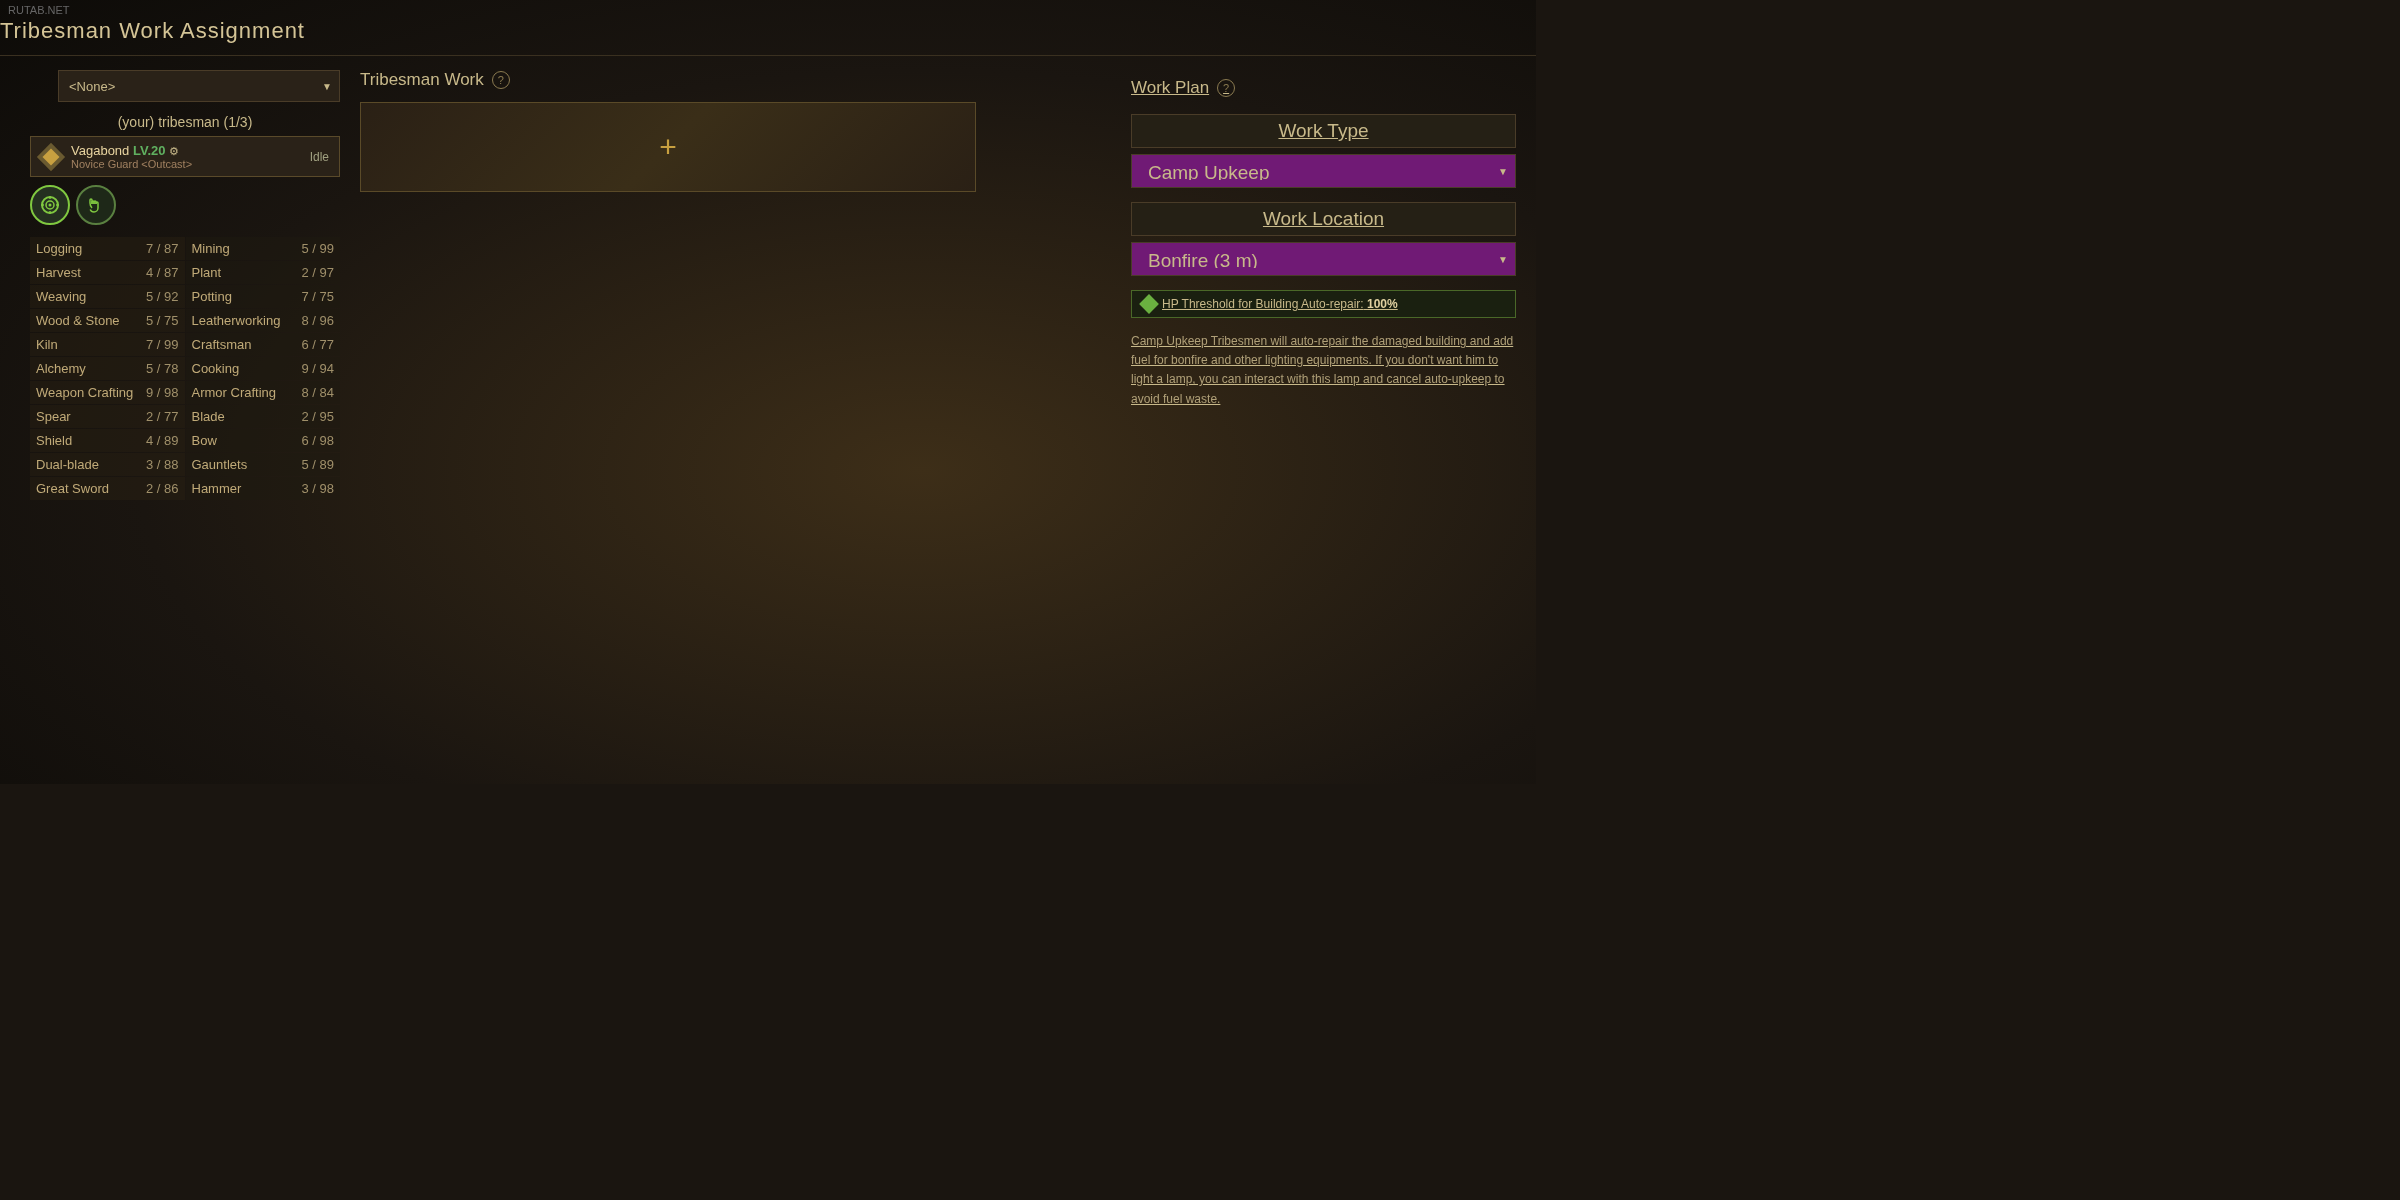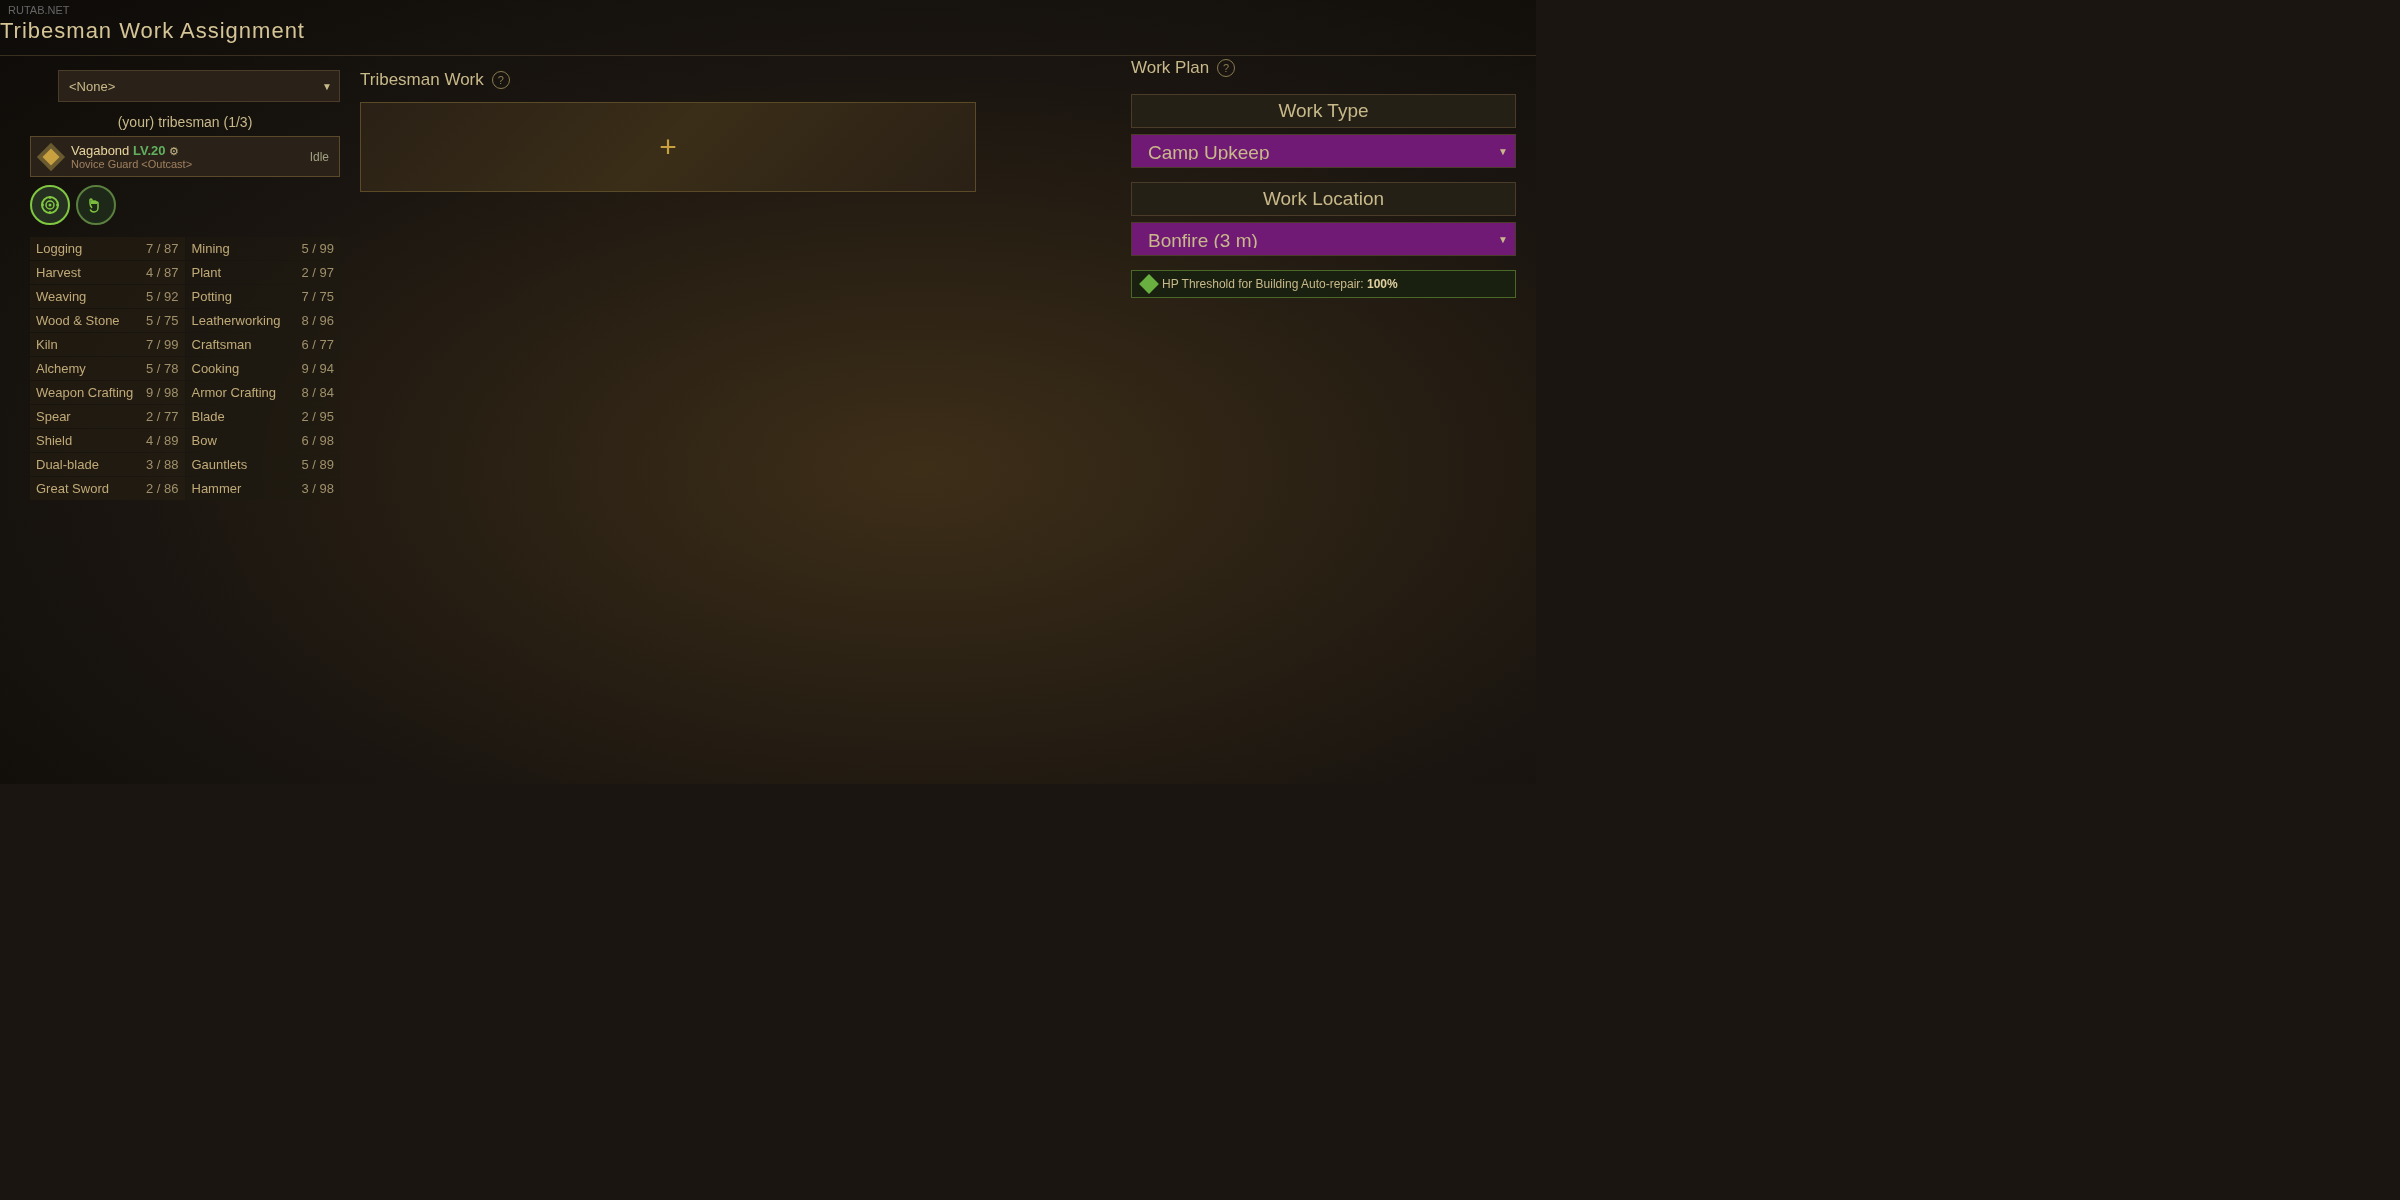--- a/index.html
+++ b/index.html
@@ -230,24 +230,25 @@
       cursor: pointer;
     }
     .work-slot-plus {
       font-size: 30px;
       color: #c8a040;
       font-weight: 300;
     }
     
     .right-panel {
       position: absolute;
-      top: 58px;
+      top: 78px;
       right: 20px;
       width: 385px;
       z-index: 10;
+      text-decoration: underline;
     }
     .work-plan-header {
       display: flex;
       align-items: center;
       gap: 8px;
       font-size: 17px;
       color: #c8b98a;
       margin-bottom: 16px;
     }
     .section-label {
@@ -497,13 +498,14 @@
   </div>
 
   <div class="hp-threshold">
     <div class="hp-diamond"></div>
     <span class="hp-text">
       <span>HP Threshold for Building Auto-repair:</span>
       <span class="hp-value">100%</span>
     </span>
   </div>
 
+  <p class="description-text">Camp Upkeep Tribesmen will auto-repair the damaged building and add fuel for bonfire and other lighting equipments. If you don't want him to light a lamp, you can interact with this lamp and cancel auto-upkeep to avoid fuel waste.</p>
 </div>
 
 </body></html>

